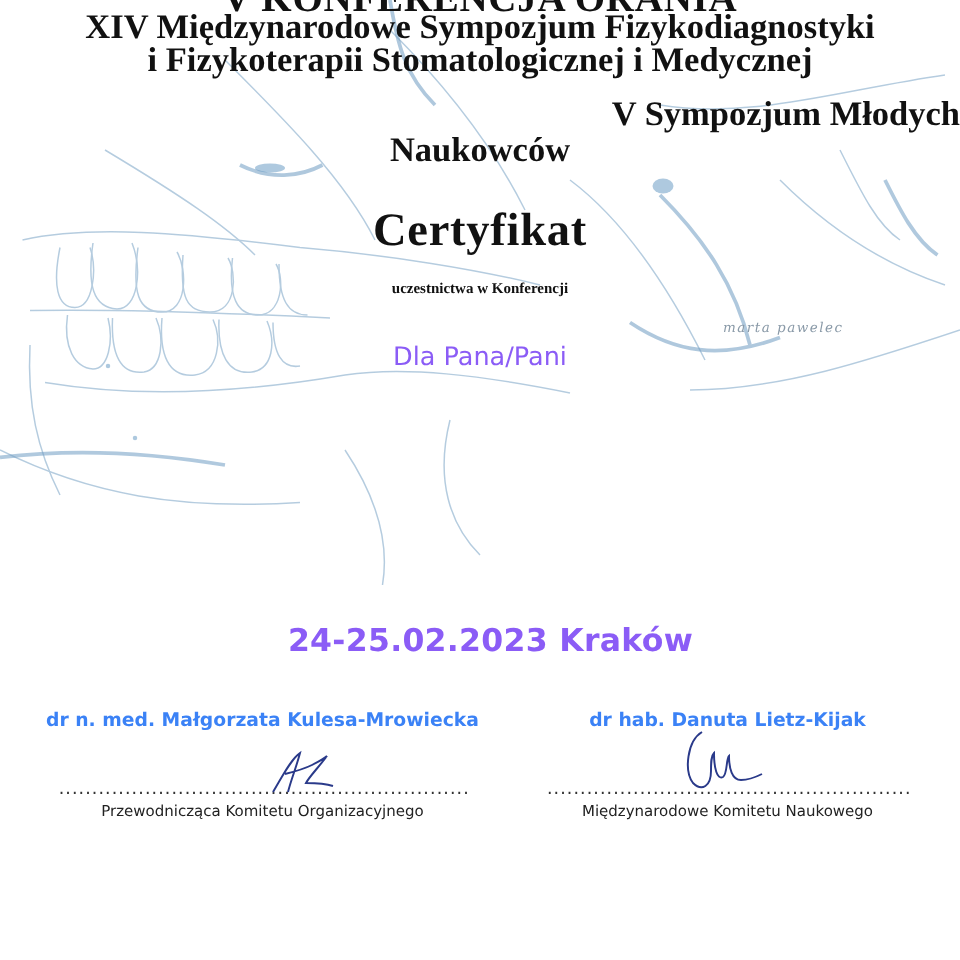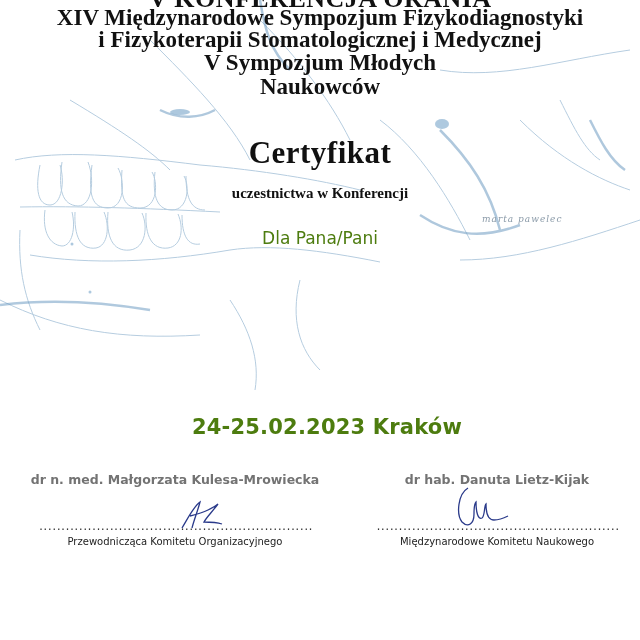--- a/index.html
+++ b/index.html
@@ -1,38 +1,38 @@
 <!DOCTYPE html>
 <html><head>
   <meta charset="utf-8">
   <style>
     html, body { margin: 0; padding: 0; }
     body { width: 640px; height: 640px; background: #ffffff; overflow: hidden; position: relative; }
     .page { position: absolute; inset: 0; width: 640px; height: 640px; overflow: hidden; }
     .bg { position: absolute; inset: 0; z-index: 0; }
     .serif { font-family: "Liberation Serif", "DejaVu Serif", serif; font-weight: bold; color: #111; }
-    .sans { font-family: "DejaVu Sans", "Liberation Sans", sans-serif; color: #4d7c0f; }
+    .sans { font-family: "DejaVu Sans", "Liberation Sans", sans-serif; color: #8b5cf6; }
     .abs { position: absolute; left: 0; right: 0; text-align: center; z-index: 2; white-space: nowrap; }
     .cut-line { top: -16px; font-size: 26px; letter-spacing: 0.5px; }
     .h-line { font-size: 23px; line-height: 22px; }
     .l1 { top: 7px; }
     .l2 { top: 29px; }
-    .l3 { top: 52px; }
-    .l4 { top: 76px; }
+    .l3 { top: 65px; text-align: right; }
+    .l4 { top: 89px; }
     .title { top: 128px; font-size: 31px; line-height: 50px; letter-spacing: 0.5px; }
-    .subtitle { top: 184px; font-size: 15px; line-height: 18px; }
+    .subtitle { top: 184px; font-size: 10px; line-height: 18px; }
     .for-label { top: 228px; font-size: 17px; font-weight: normal; }
     .name { top: 310px; font-size: 27px; line-height: 32px; }
     .date { top: 415px; font-size: 21px; font-weight: 600; letter-spacing: 0.2px; margin-left: 14px; }
     .sig { position: absolute; z-index: 2; text-align: center; }
-    .sig .who { font-family: "DejaVu Sans", "Liberation Sans", sans-serif; font-weight: bold; font-size: 12.5px; color: #737373; white-space: nowrap; }
+    .sig .who { font-family: "DejaVu Sans", "Liberation Sans", sans-serif; font-weight: bold; font-size: 12.5px; color: #3b82f6; white-space: nowrap; }
     .sig .dots { font-family: "DejaVu Sans Mono", monospace; font-size: 10px; color: #333; letter-spacing: -1.6px; white-space: nowrap; overflow: hidden; }
     .sig .role { font-family: "DejaVu Sans", "Liberation Sans", sans-serif; font-size: 10px; color: #222; white-space: nowrap; }
     .sig-left { left: 30px; width: 290px; top: 472px; }
-    .sig-right { left: 372px; width: 250px; top: 472px; }
+    .sig-right { left: 360px; width: 250px; top: 472px; }
     .sig-mark { position: absolute; z-index: 3; }
     .artist { position: absolute; left: 482px; top: 214px; font-family: "DejaVu Serif", serif; font-style: italic; font-size: 9px; color: #8a9aa8; letter-spacing: 1px; z-index: 1; }
   </style>
 </head>
 <body>
 
 <div class="page">
 
   <svg class="bg" width="640" height="640" viewBox="0 0 640 640">
     <g fill="none" stroke="#a9c4da" stroke-width="1" opacity="0.85">

